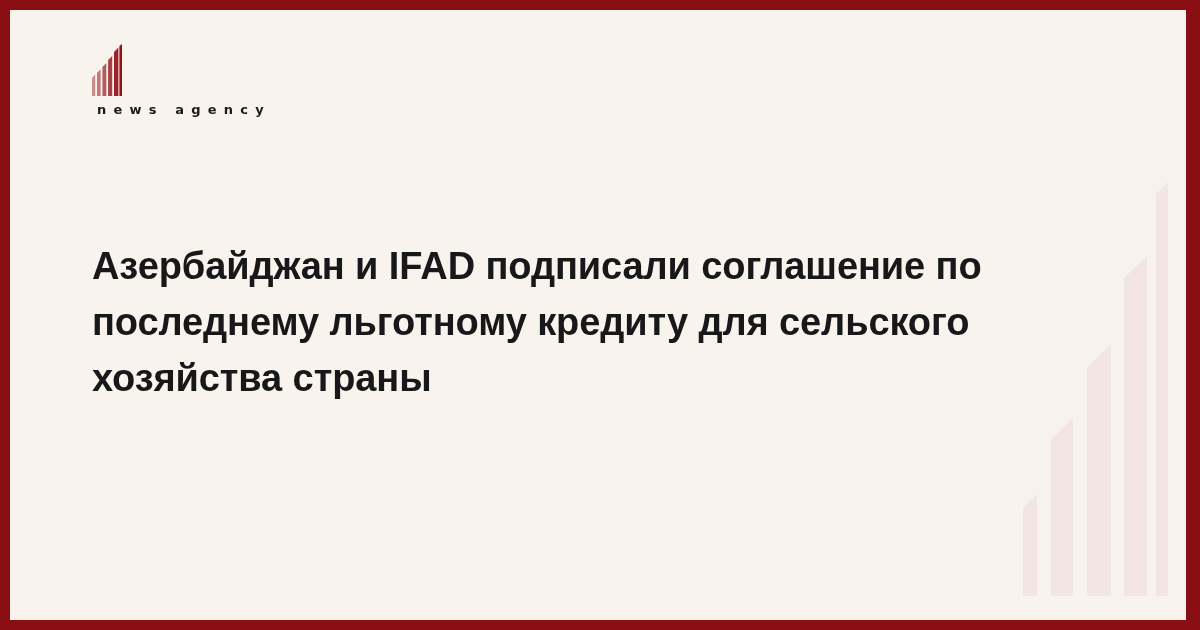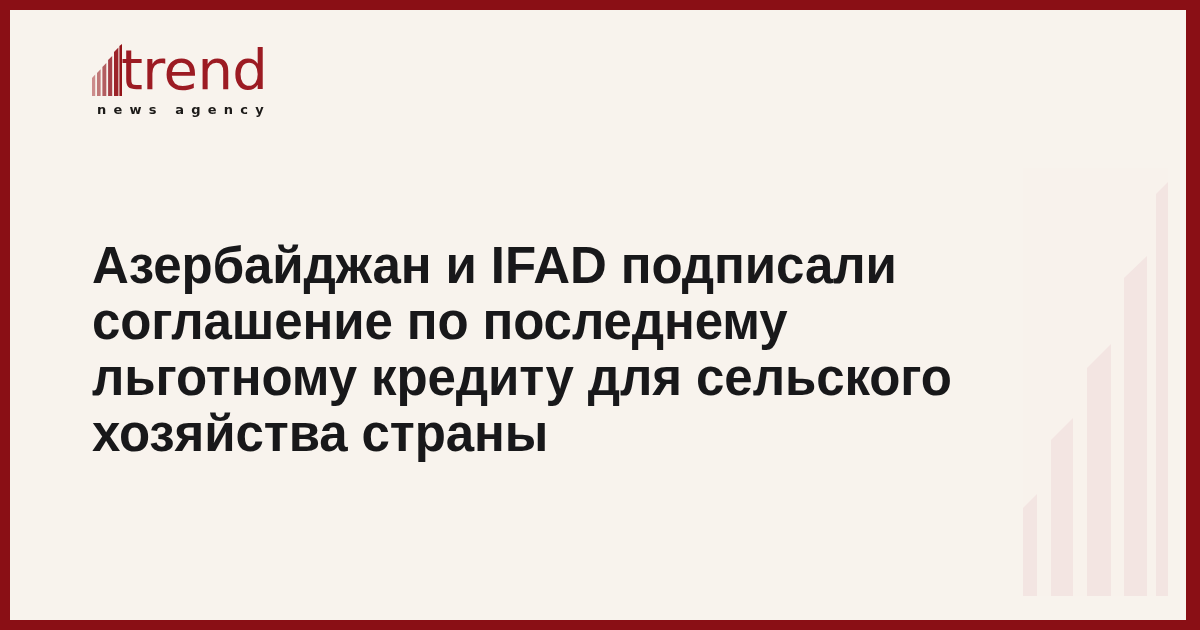--- a/index.html
+++ b/index.html
@@ -85,21 +85,21 @@
   }
 
   
   .headline {
     position: absolute;
     left: 92px;
     top: 238px;
     width: 930px;
     z-index: 20;
     font-family: "Liberation Sans", sans-serif;
-    font-size: 51px;
+    font-size: 38px;
     line-height: 56px;
     font-weight: 700;
     color: #18181a;
     letter-spacing: -0.1px;
   }
 </style>
 </head>
 <body>
 
 <div class="card">
@@ -130,21 +130,20 @@
           <g>
             <polygon points="0,34 3.2,30.6 3.2,52 0,52" fill="#cc8c8c"></polygon>
             <polygon points="5.0,29 8.6,25.3 8.6,52 5.0,52" fill="#c07878"></polygon>
             <polygon points="10.4,23 14.3,19.0 14.3,52 10.4,52" fill="#b35d60"></polygon>
             <polygon points="16.1,16 20.2,12.0 20.2,52 16.1,52" fill="#a63f46"></polygon>
             <polygon points="22.0,8 26.4,3.6 26.4,52 22.0,52" fill="#9c2329"></polygon>
             <polygon points="27.4,2 30,0 30,52 27.4,52" fill="#931318"></polygon>
           </g>
         </svg>
       </span>
-      <span class="logo-word">trend</span>
     </div>
     <div class="logo-sub">news agency</div>
   </div>
 
   <div class="headline">Азербайджан и IFAD подписали соглашение по последнему льготному кредиту для сельского хозяйства страны</div>
 
   <div class="frame-edge frame-top"></div>
   <div class="frame-edge frame-bottom"></div>
   <div class="frame-edge frame-left"></div>
   <div class="frame-edge frame-right"></div>

